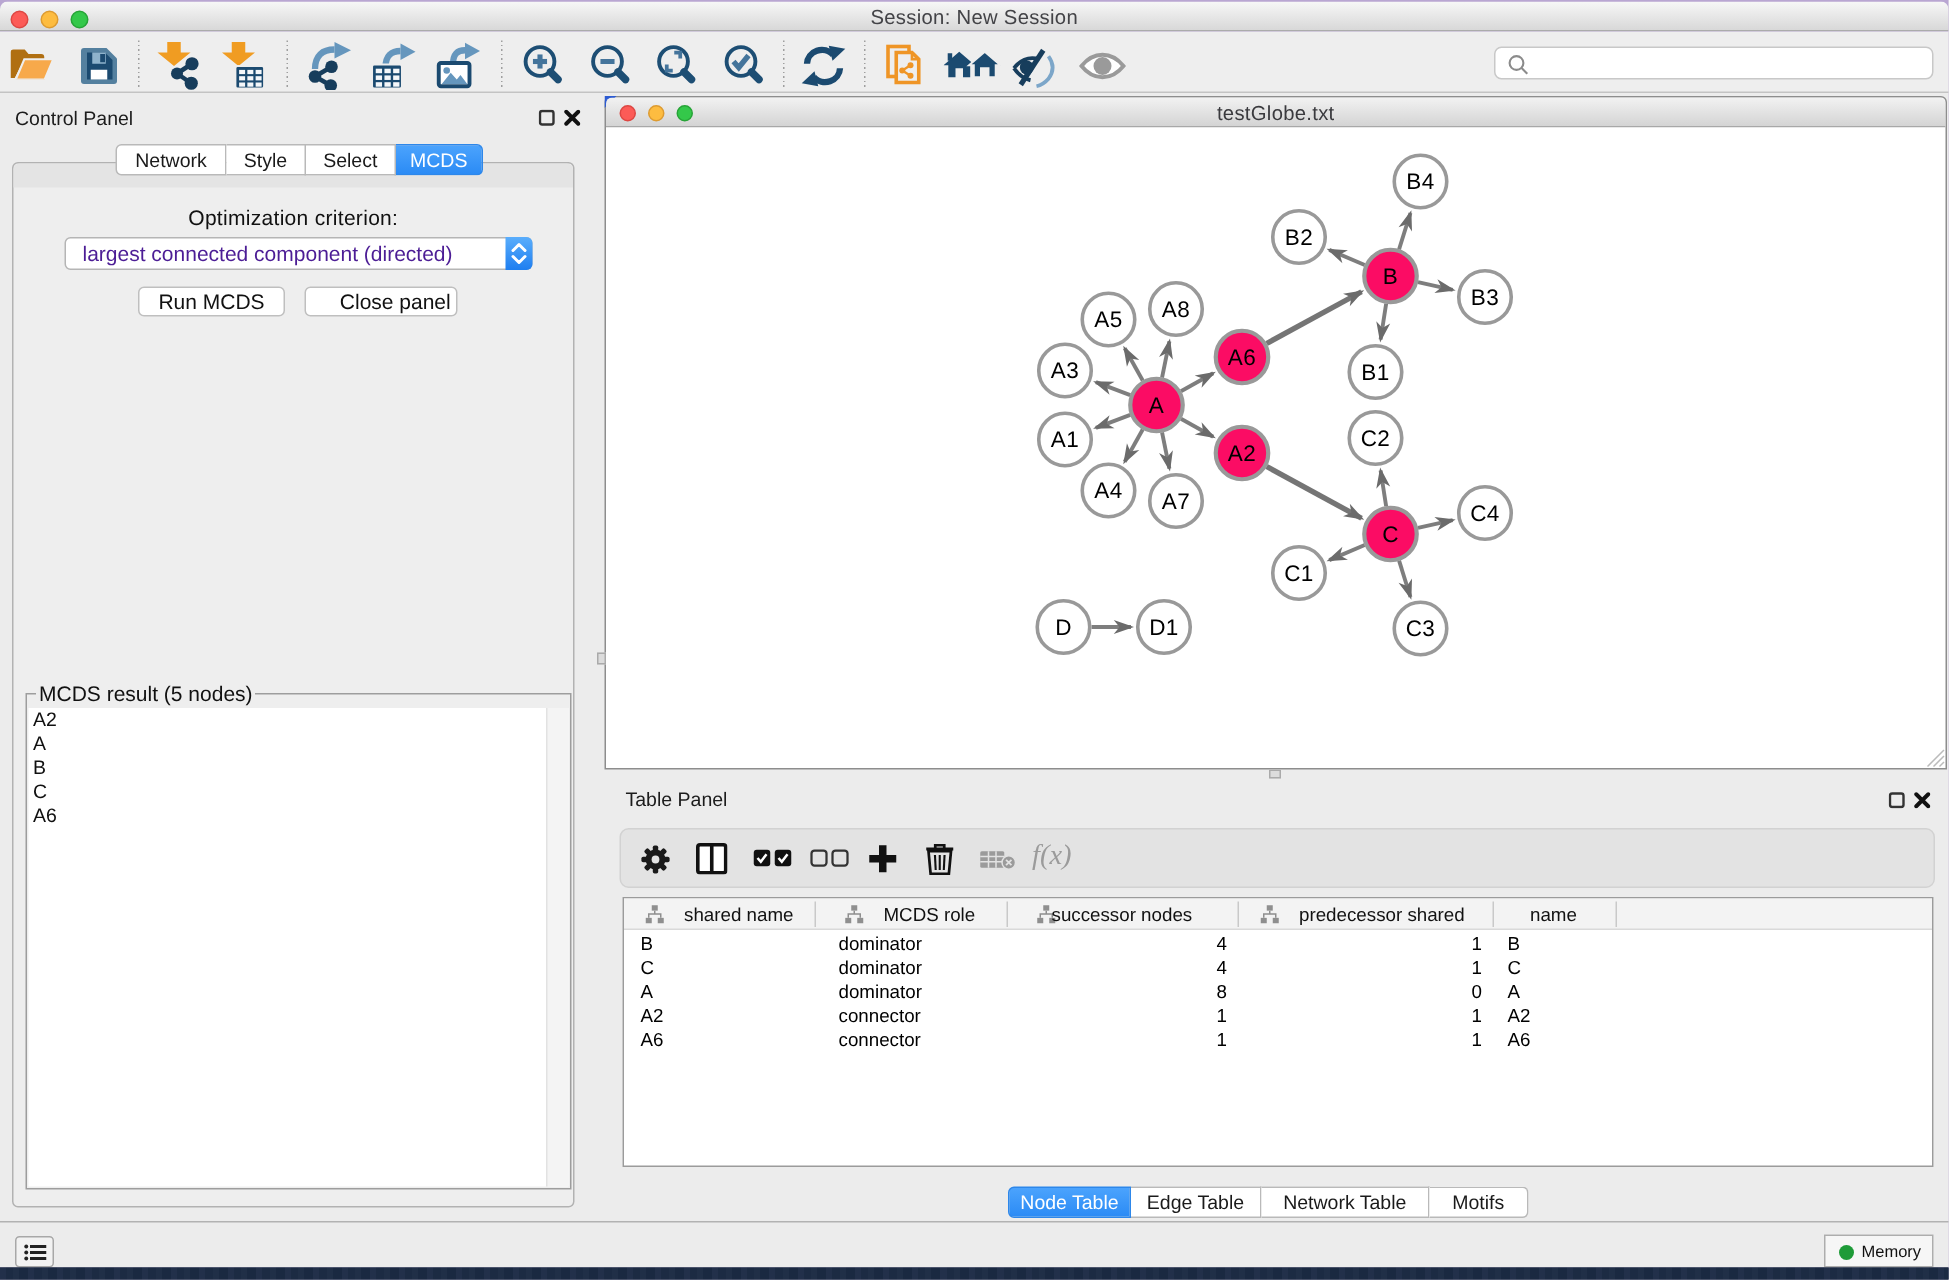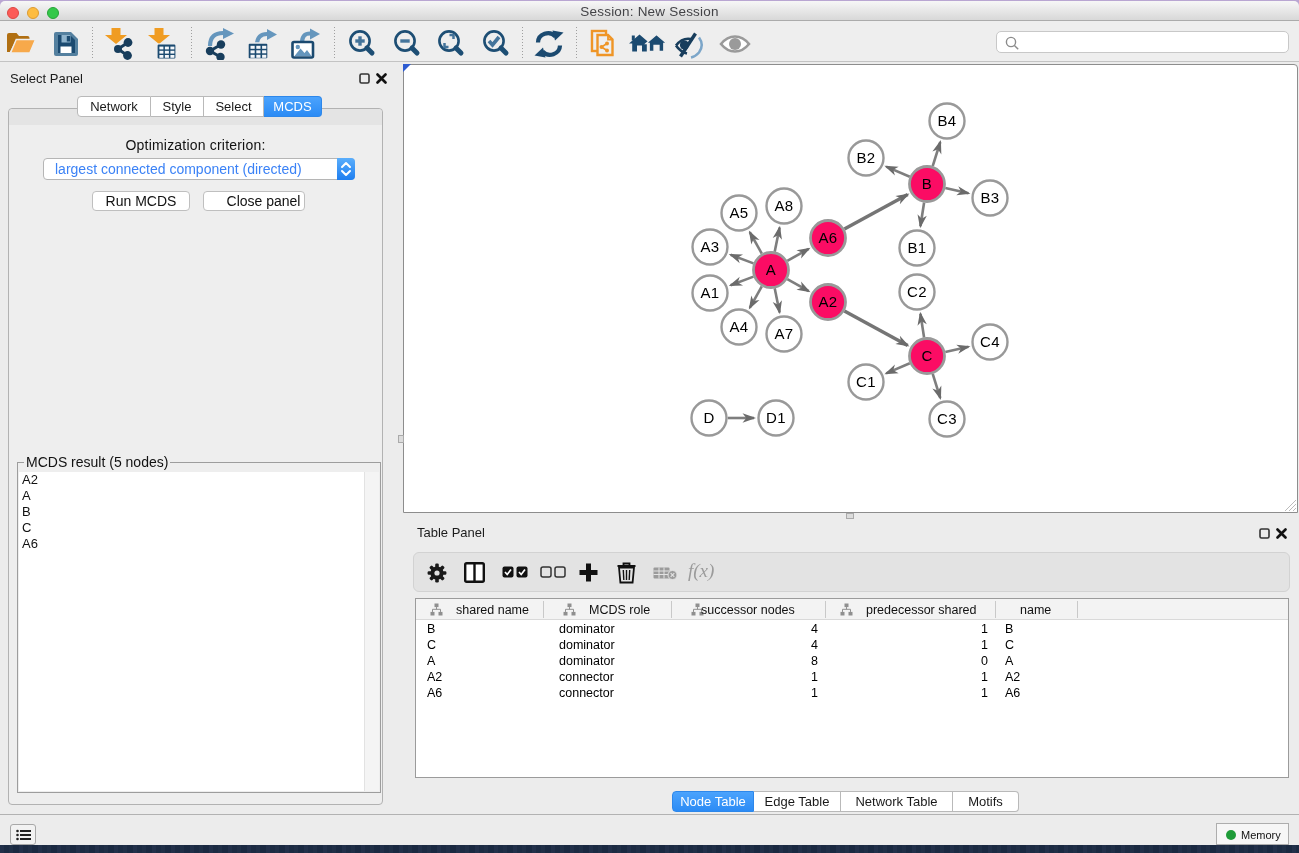--- a/index.html
+++ b/index.html
@@ -31,21 +31,21 @@
 #cp-panel-top { left:0; top:0; width:373px; height:16px; background:#e4e4e4; border-radius:4px 4px 0 0; }
 .tabseg { position:absolute; display:flex; font-size:13px;align-items:center; }
 .tabseg .tab { background:#fff; border:1px solid #b9b9b9; border-left:none; color:#1a1a1a;
   text-align:center; line-height:19px; height:21px; }
 .tabseg .tab:first-child { border-left:1px solid #b9b9b9; border-radius:4px 0 0 4px; }
 .tabseg .tab:last-child { border-radius:0 4px 4px 0; }
 .tabseg .tab.sel { background:linear-gradient(#4ba3fd,#2b8bf5); border-color:#2d87ea; color:#fff; }
 #cp-tabs { left:77px; top:96px; }
 #opt-label { left:0px; top:137px; width:391px; text-align:center; font-size:14px; letter-spacing:0.2px; color:#111; }
 #dropdown { left:43px; top:158px; width:312px; height:22px; background:#fff; border:1px solid #b5b5b5; border-radius:4px; }
-#dropdown .txt { position:absolute; left:11px; top:2px; font-size:14px; color:#3b82f6; }
+#dropdown .txt { position:absolute; left:11px; top:2px; font-size:14px; color:#4c1d95; }
 #dropdown .spin { position:absolute; right:-1px; top:-1px; width:18px; height:22px;
   background:linear-gradient(#5aaefc,#1e7ef0); border-radius:0 4px 4px 0; }
 .btn { position:absolute; height:20px; background:#ffffff; border:1px solid #bfbfbf; border-radius:4px;
   font-size:14px; color:#111; text-align:center; line-height:19px; }
 #fieldset { left:17px; top:462px; width:364px; height:331px; border:1px solid #9d9d9d; }
 #fieldset .legend { position:absolute; left:6px; top:-9px; background:#eeeeee; padding:0 2px;
   font-size:14px; color:#111; }
 #mcds-list { position:absolute; left:1px; top:9px; width:360px; height:319px; background:#fff;
   font-size:13px; color:#111; }
 #mcds-list div { padding-left:3px; height:16px; line-height:16px; }
@@ -260,21 +260,21 @@
   <div class="abs" id="searchbox">
     <svg style="position:absolute;left:8px;top:4px" width="15" height="15" viewBox="0 0 15 15">
       <circle cx="6" cy="6" r="4.6" stroke="#8b8b8b" stroke-width="1.4" fill="none"></circle>
       <line x1="9.4" y1="9.4" x2="13.2" y2="13.2" stroke="#8b8b8b" stroke-width="1.4"></line>
     </svg>
   </div>
 </div>
 
 <div class="abs" id="mainbg"></div>
 
-<div class="abs" id="cp-title">Select Panel</div>
+<div class="abs" id="cp-title">Control Panel</div>
 <svg class="abs" style="left:359px;top:73px" width="11" height="11" viewBox="0 0 11 11">
     <rect x="1" y="1" width="9" height="9" rx="1.5" fill="none" stroke="#333" stroke-width="1.6"></rect>
   </svg>
 <svg class="abs" style="left:376px;top:73px" width="11" height="11" viewBox="0 0 11 11">
     <path d="M1.5,1.5 L9.5,9.5 M9.5,1.5 L1.5,9.5" stroke="#111" stroke-width="2.6" stroke-linecap="round"></path>
   </svg>
 <div class="abs" id="cp-panel">
     <div class="abs" id="cp-panel-top"></div>
   </div>
 <div class="tabseg" id="cp-tabs">
@@ -303,20 +303,26 @@
       <div>C</div>
       <div>A6</div>
     </div>
   <div id="mcds-scroll"></div>
 </div>
 
 <div class="abs" id="netwin">
   <svg class="abs" style="left:-1px;top:-1px" width="8" height="8" viewBox="0 0 8 8">
       <path d="M0,0 H8 L0,8 z" fill="#2d5bd1"></path>
     </svg>
+  <div class="abs" id="net-titlebar">
+    <div class="tl" style="left:9px;background:#fc5b57;border:1px solid #dd4743;"></div>
+    <div class="tl" style="left:28px;background:#fdbc40;border:1px solid #dd9b31;"></div>
+    <div class="tl" style="left:47px;background:#34c84a;border:1px solid #27a437;"></div>
+    <div class="abs" id="net-title-text">testGlobe.txt</div>
+  </div>
   <svg class="abs" id="graph" width="893" height="427" viewBox="0 0 893 427">
   <defs>
     <marker id="arw" markerWidth="15" markerHeight="12" refX="12" refY="5.5" orient="auto" markerUnits="userSpaceOnUse">
       <path d="M0.5,0.8 L14,5.5 L0.5,10.2 L4.3,5.5 Z" fill="#6b6b6b"></path>
     </marker>
   </defs>
   <g class="edges">
   <line x1="349.5" y1="190.6" x2="326.6" y2="199.2"></line>
   <line x1="349.5" y1="177.4" x2="326.6" y2="168.8"></line>
   <line x1="357.8" y1="200.3" x2="345.8" y2="221.8"></line>

